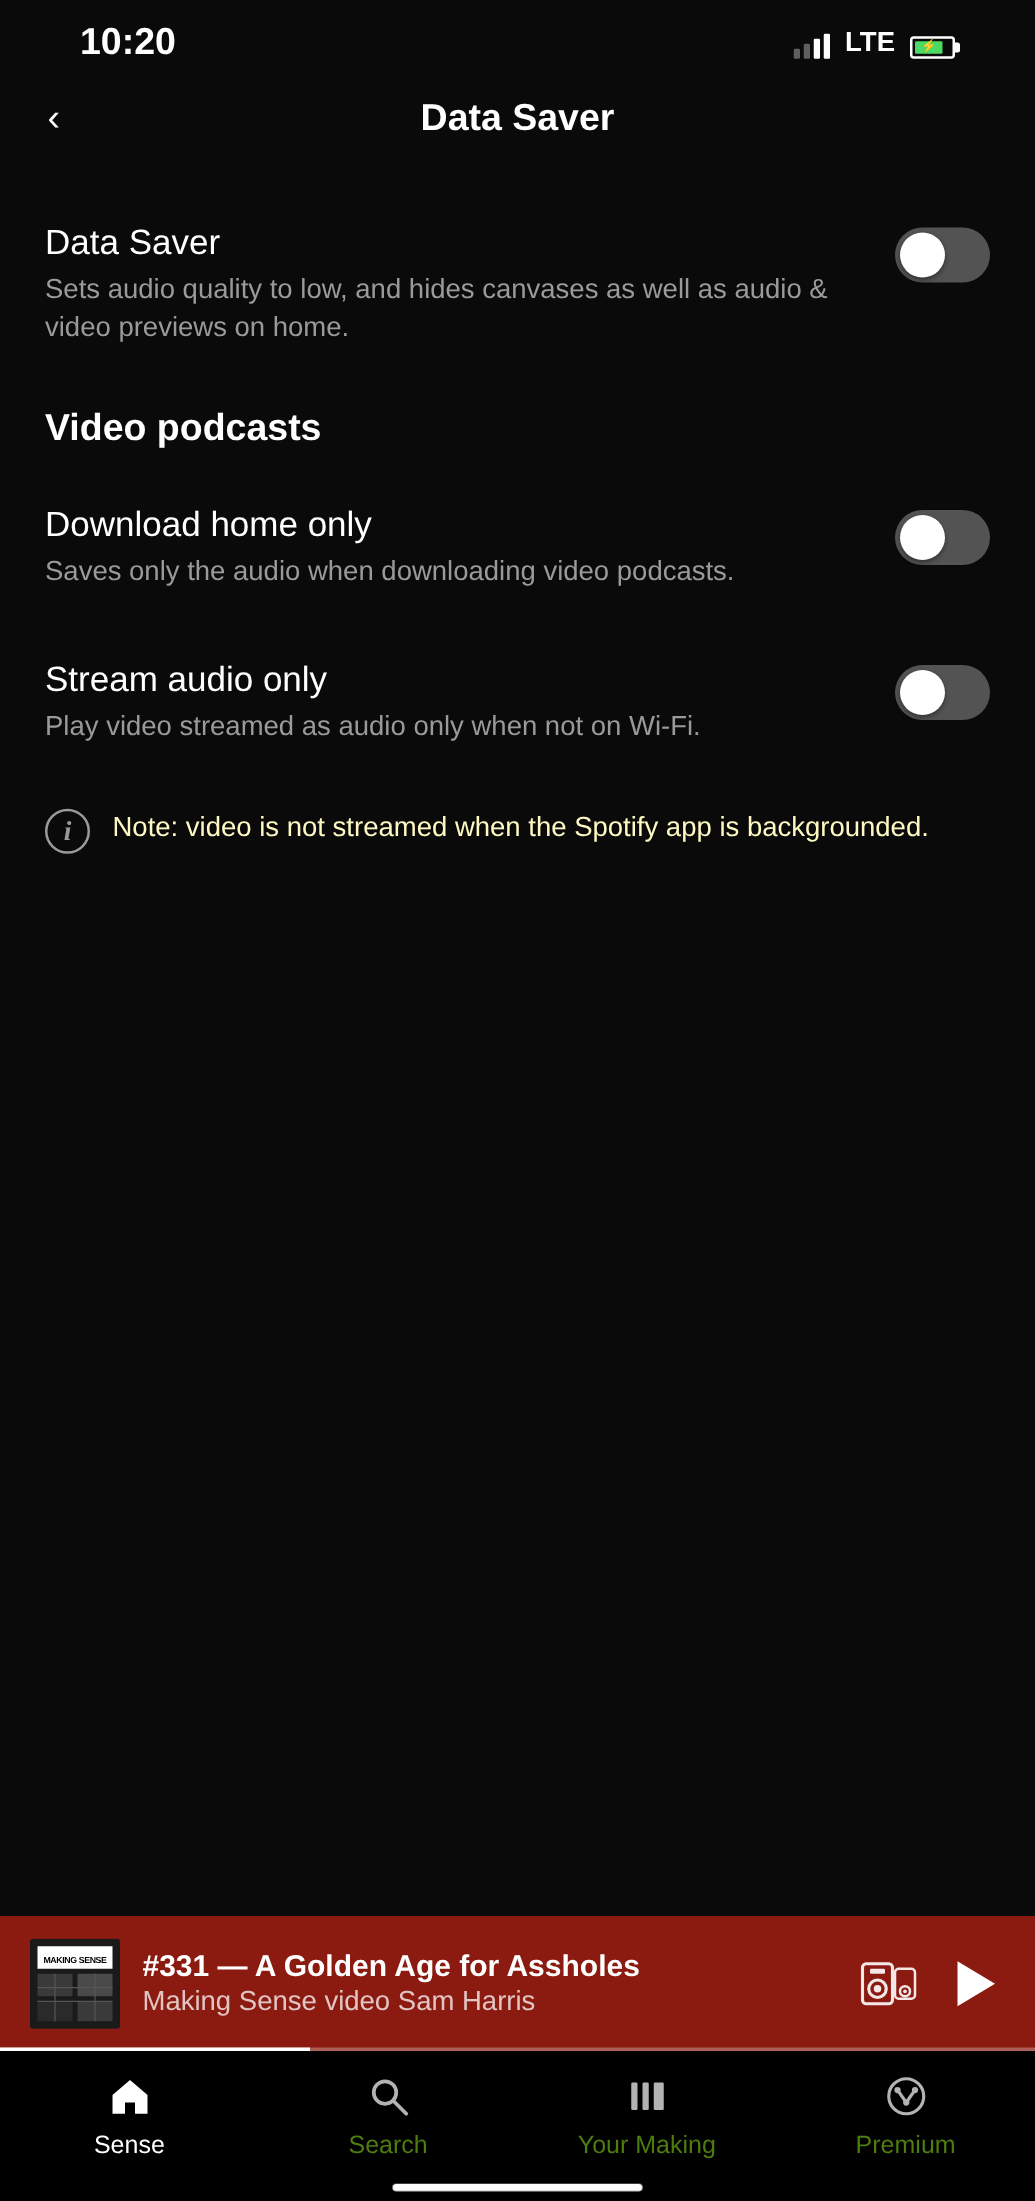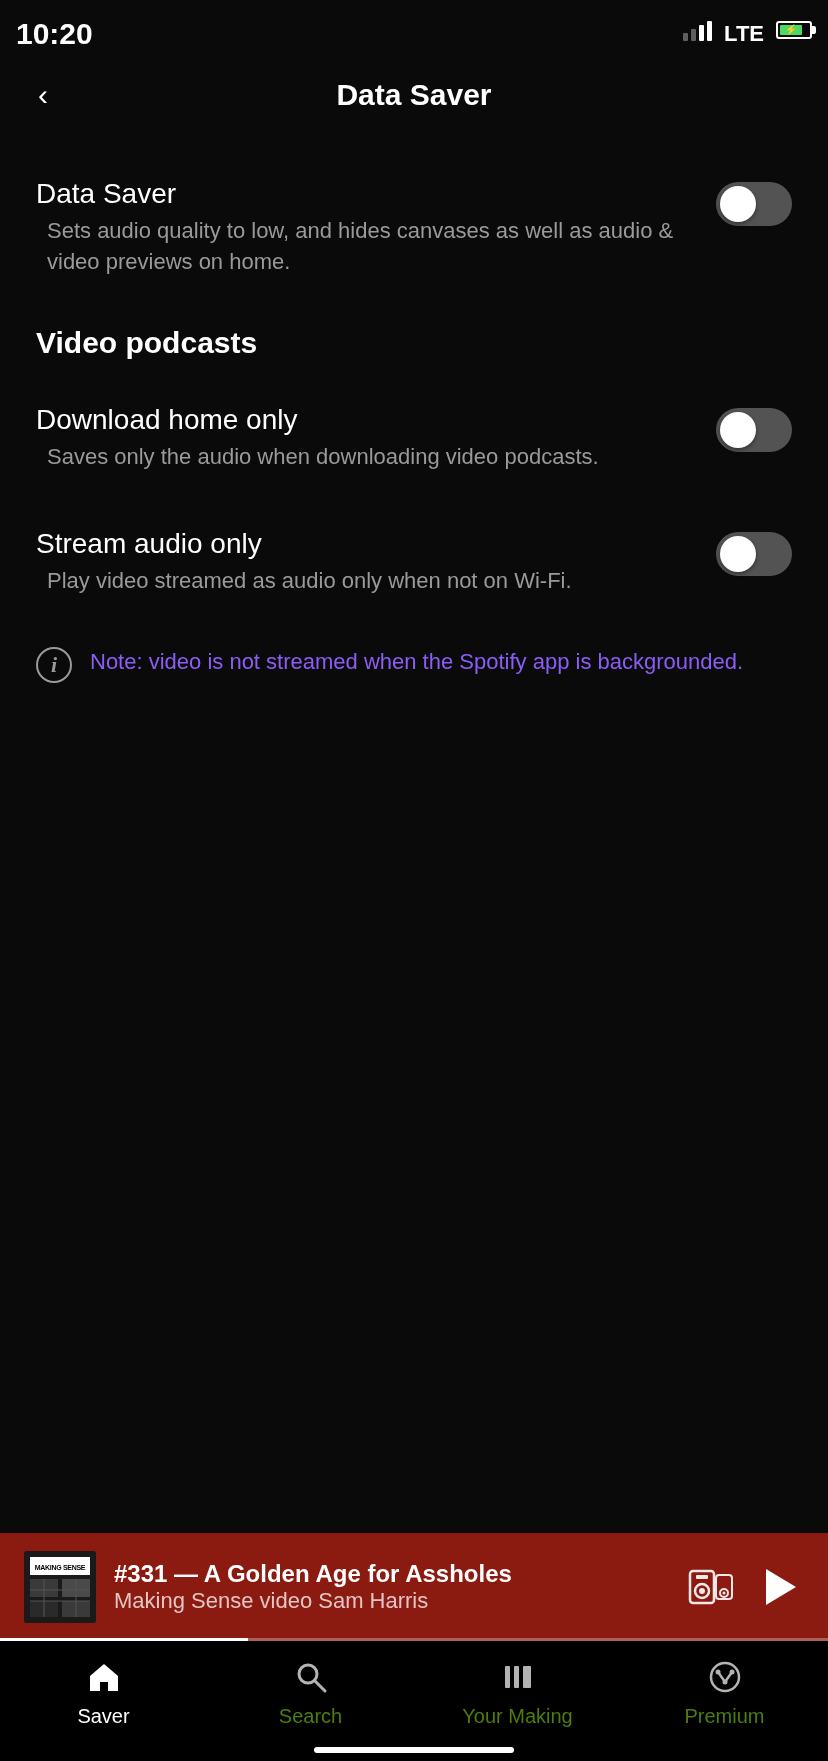--- a/index.html
+++ b/index.html
@@ -12,31 +12,31 @@
       font-family: -apple-system, 'Helvetica Neue', Arial, sans-serif;
       position: relative;
       overflow-x: hidden;
     }
 
     
     .status-bar {
       display: flex;
       justify-content: space-between;
       align-items: center;
-      padding: 18px 16px 10px;
+      padding: 18px 64px 10px;
       height: 60px;
     }
     .status-time {
       font-size: 30px;
       font-weight: 600;
       color: #fff;
     }
     .status-icons {
       display: flex;
-      align-items: flex-start;
+      align-items: flex-end;
       gap: 8px;
     }
     .signal-bars {
       display: flex;
       align-items: flex-end;
       gap: 3px;
       height: 20px;
     }
     .signal-bar {
       width: 5px;
@@ -133,21 +133,20 @@
     .setting-title {
       font-size: 28px;
       font-weight: 400;
       color: #fff;
       margin-bottom: 6px;
     }
     .setting-desc {
       font-size: 22px;
       color: #9a9a9a;
       line-height: 1.4;
-      margin-left: 11px;
     }
 
     
     .toggle {
       width: 76px;
       height: 44px;
       border-radius: 22px;
       background: #535353;
       position: relative;
       flex-shrink: 0;
@@ -198,21 +197,21 @@
     }
     .info-icon-inner {
       font-size: 22px;
       color: #9a9a9a;
       font-weight: 700;
       font-style: italic;
       font-family: serif;
     }
     .info-text {
       font-size: 22px;
-      color: #8b5cf6;
+      color: #fef9c3;
       line-height: 1.5;
     }
 
     
     .now-playing-bar {
       position: fixed;
       bottom: 120px;
       left: 0;
       width: 828px;
       background: #8b1a10;
@@ -477,21 +476,21 @@
 </div>
 
 <div class="bottom-nav">
 
   <div class="nav-item nav-item-home">
     <div class="nav-icon">
       <svg width="34" height="34" viewBox="0 0 34 34">
         <path d="M17 4L3 16v15h10v-9h8v9h10V16L17 4z" fill="#fff"></path>
       </svg>
     </div>
-    <span class="nav-label active">Saver</span>
+    <span class="nav-label active">Sense</span>
   </div>
 
   <div class="nav-item">
     <div class="nav-icon">
       <svg width="34" height="34" viewBox="0 0 34 34">
         <circle cx="14" cy="14" r="9" fill="none" stroke="#b3b3b3" stroke-width="3"></circle>
         <line x1="21" y1="21" x2="31" y2="31" stroke="#b3b3b3" stroke-width="3" stroke-linecap="round"></line>
       </svg>
     </div>
     <span class="nav-label">Search</span>

